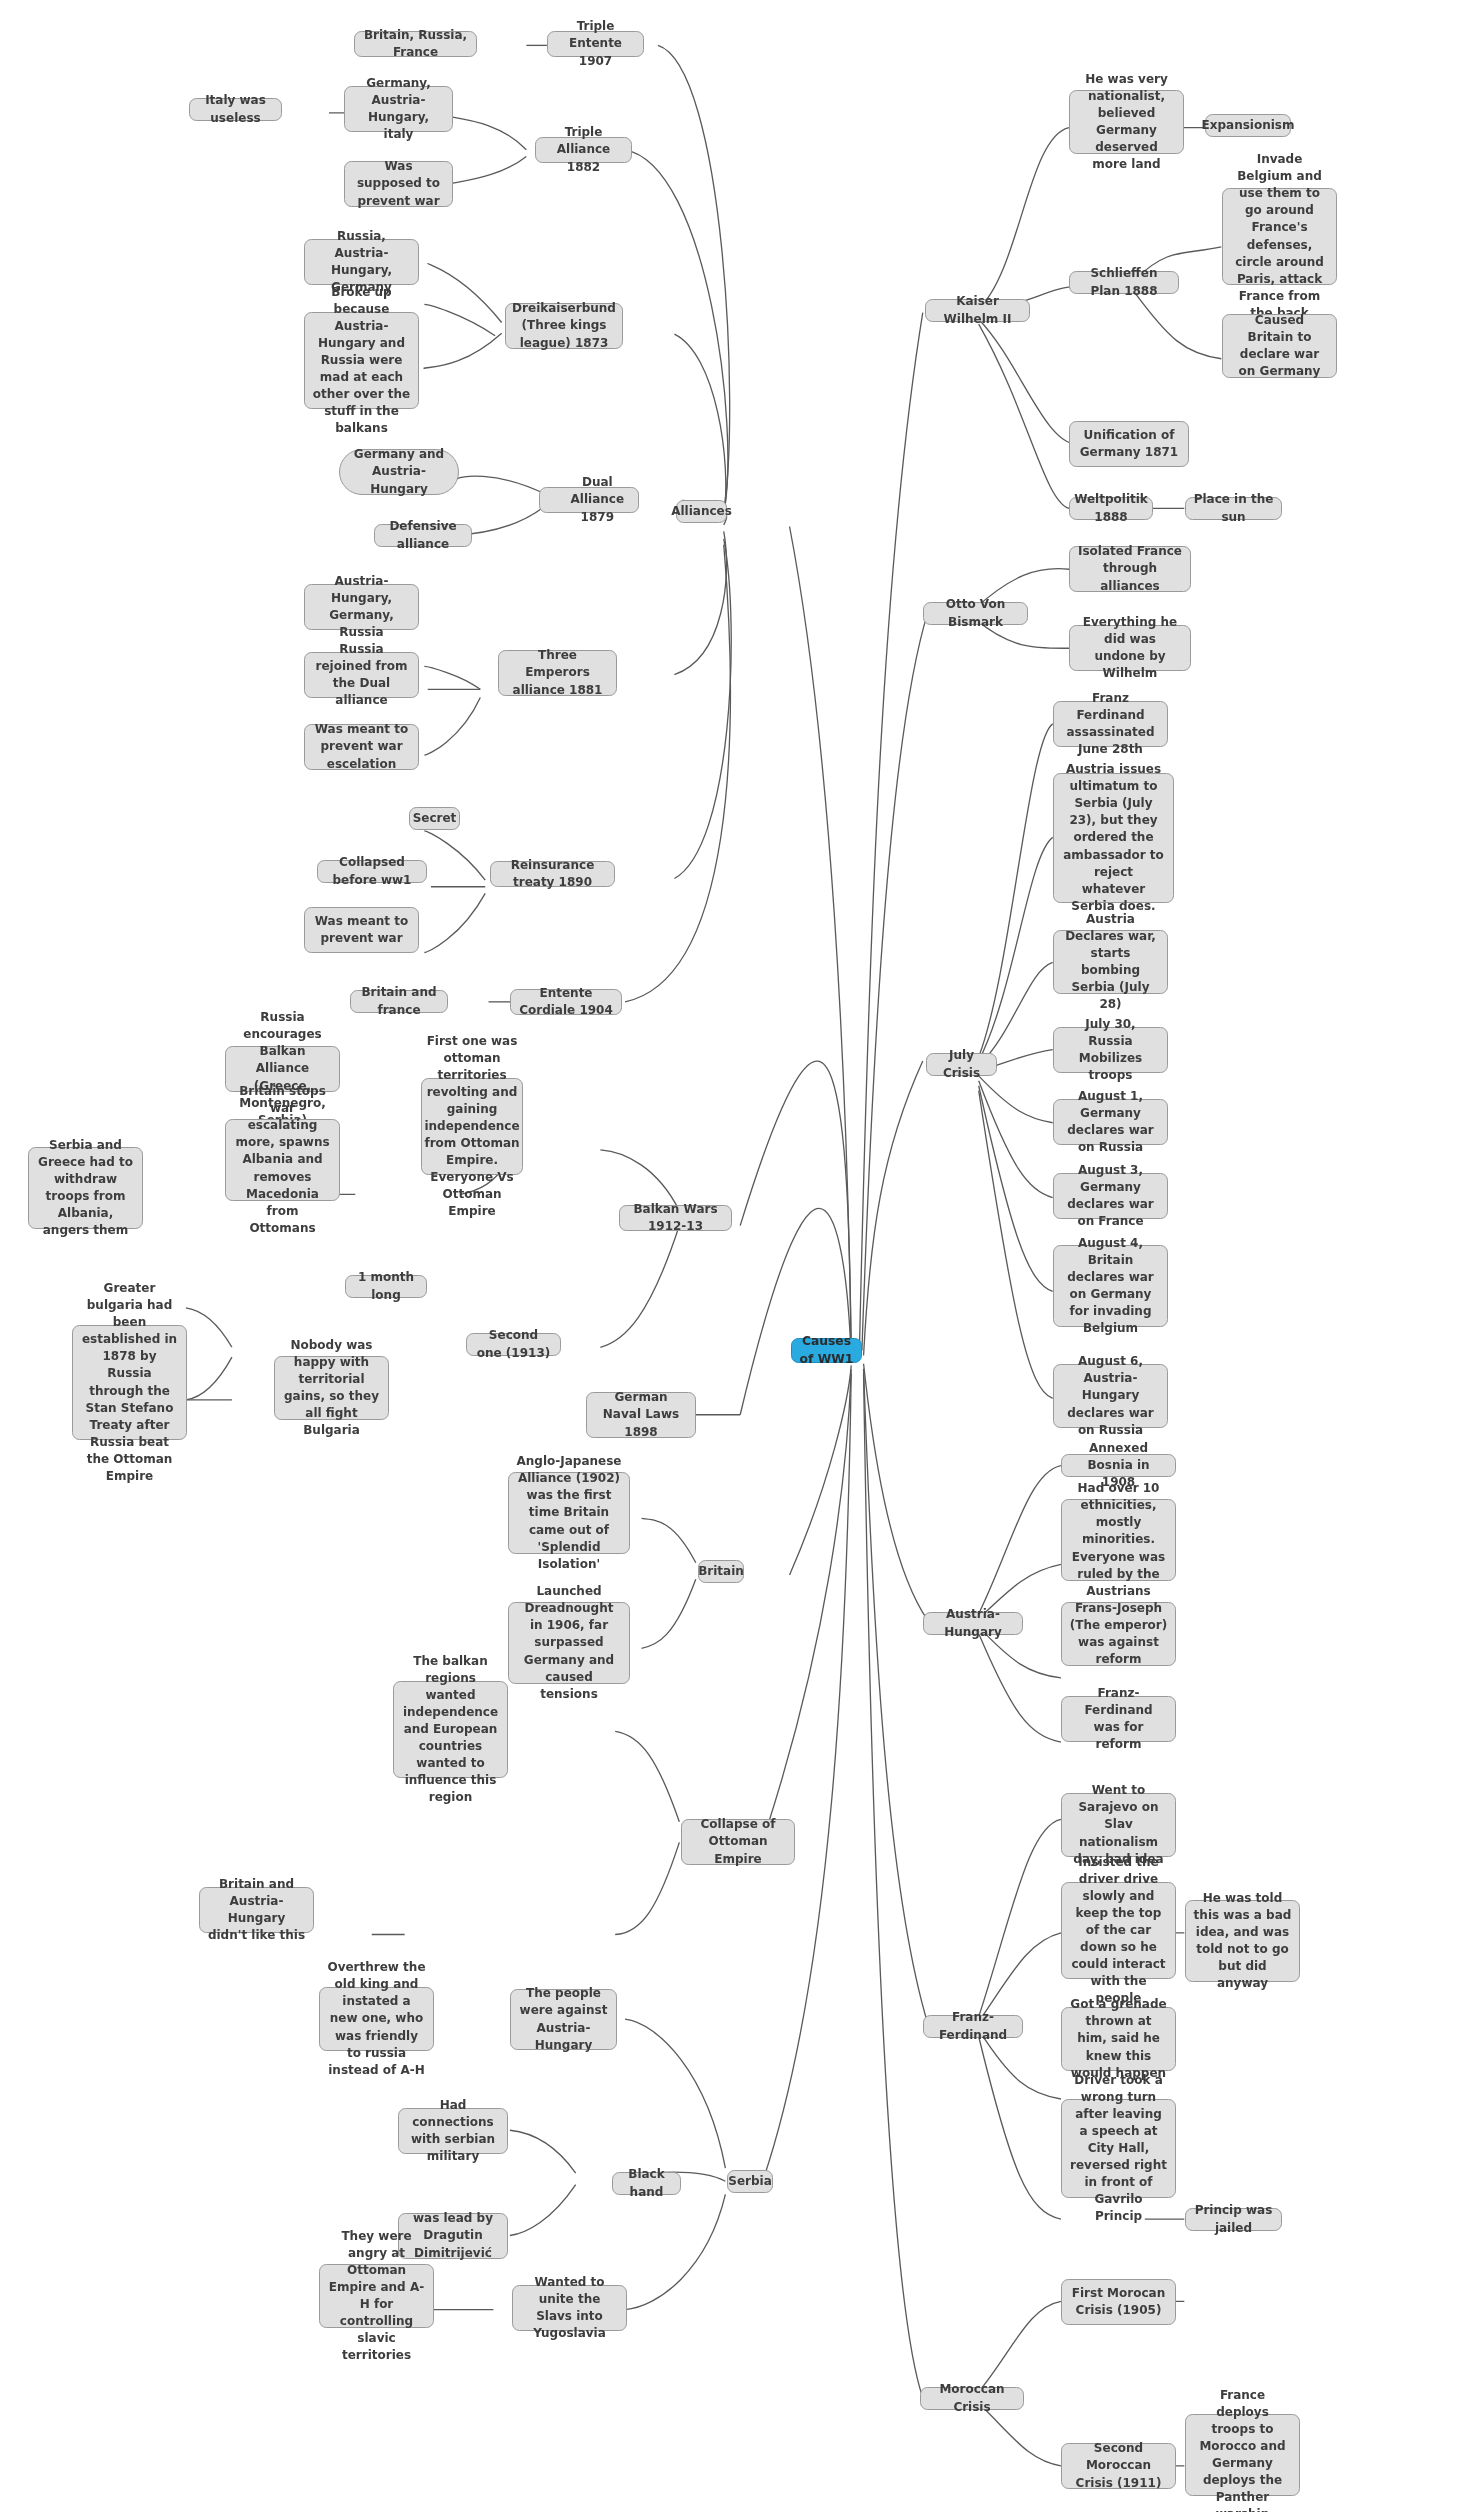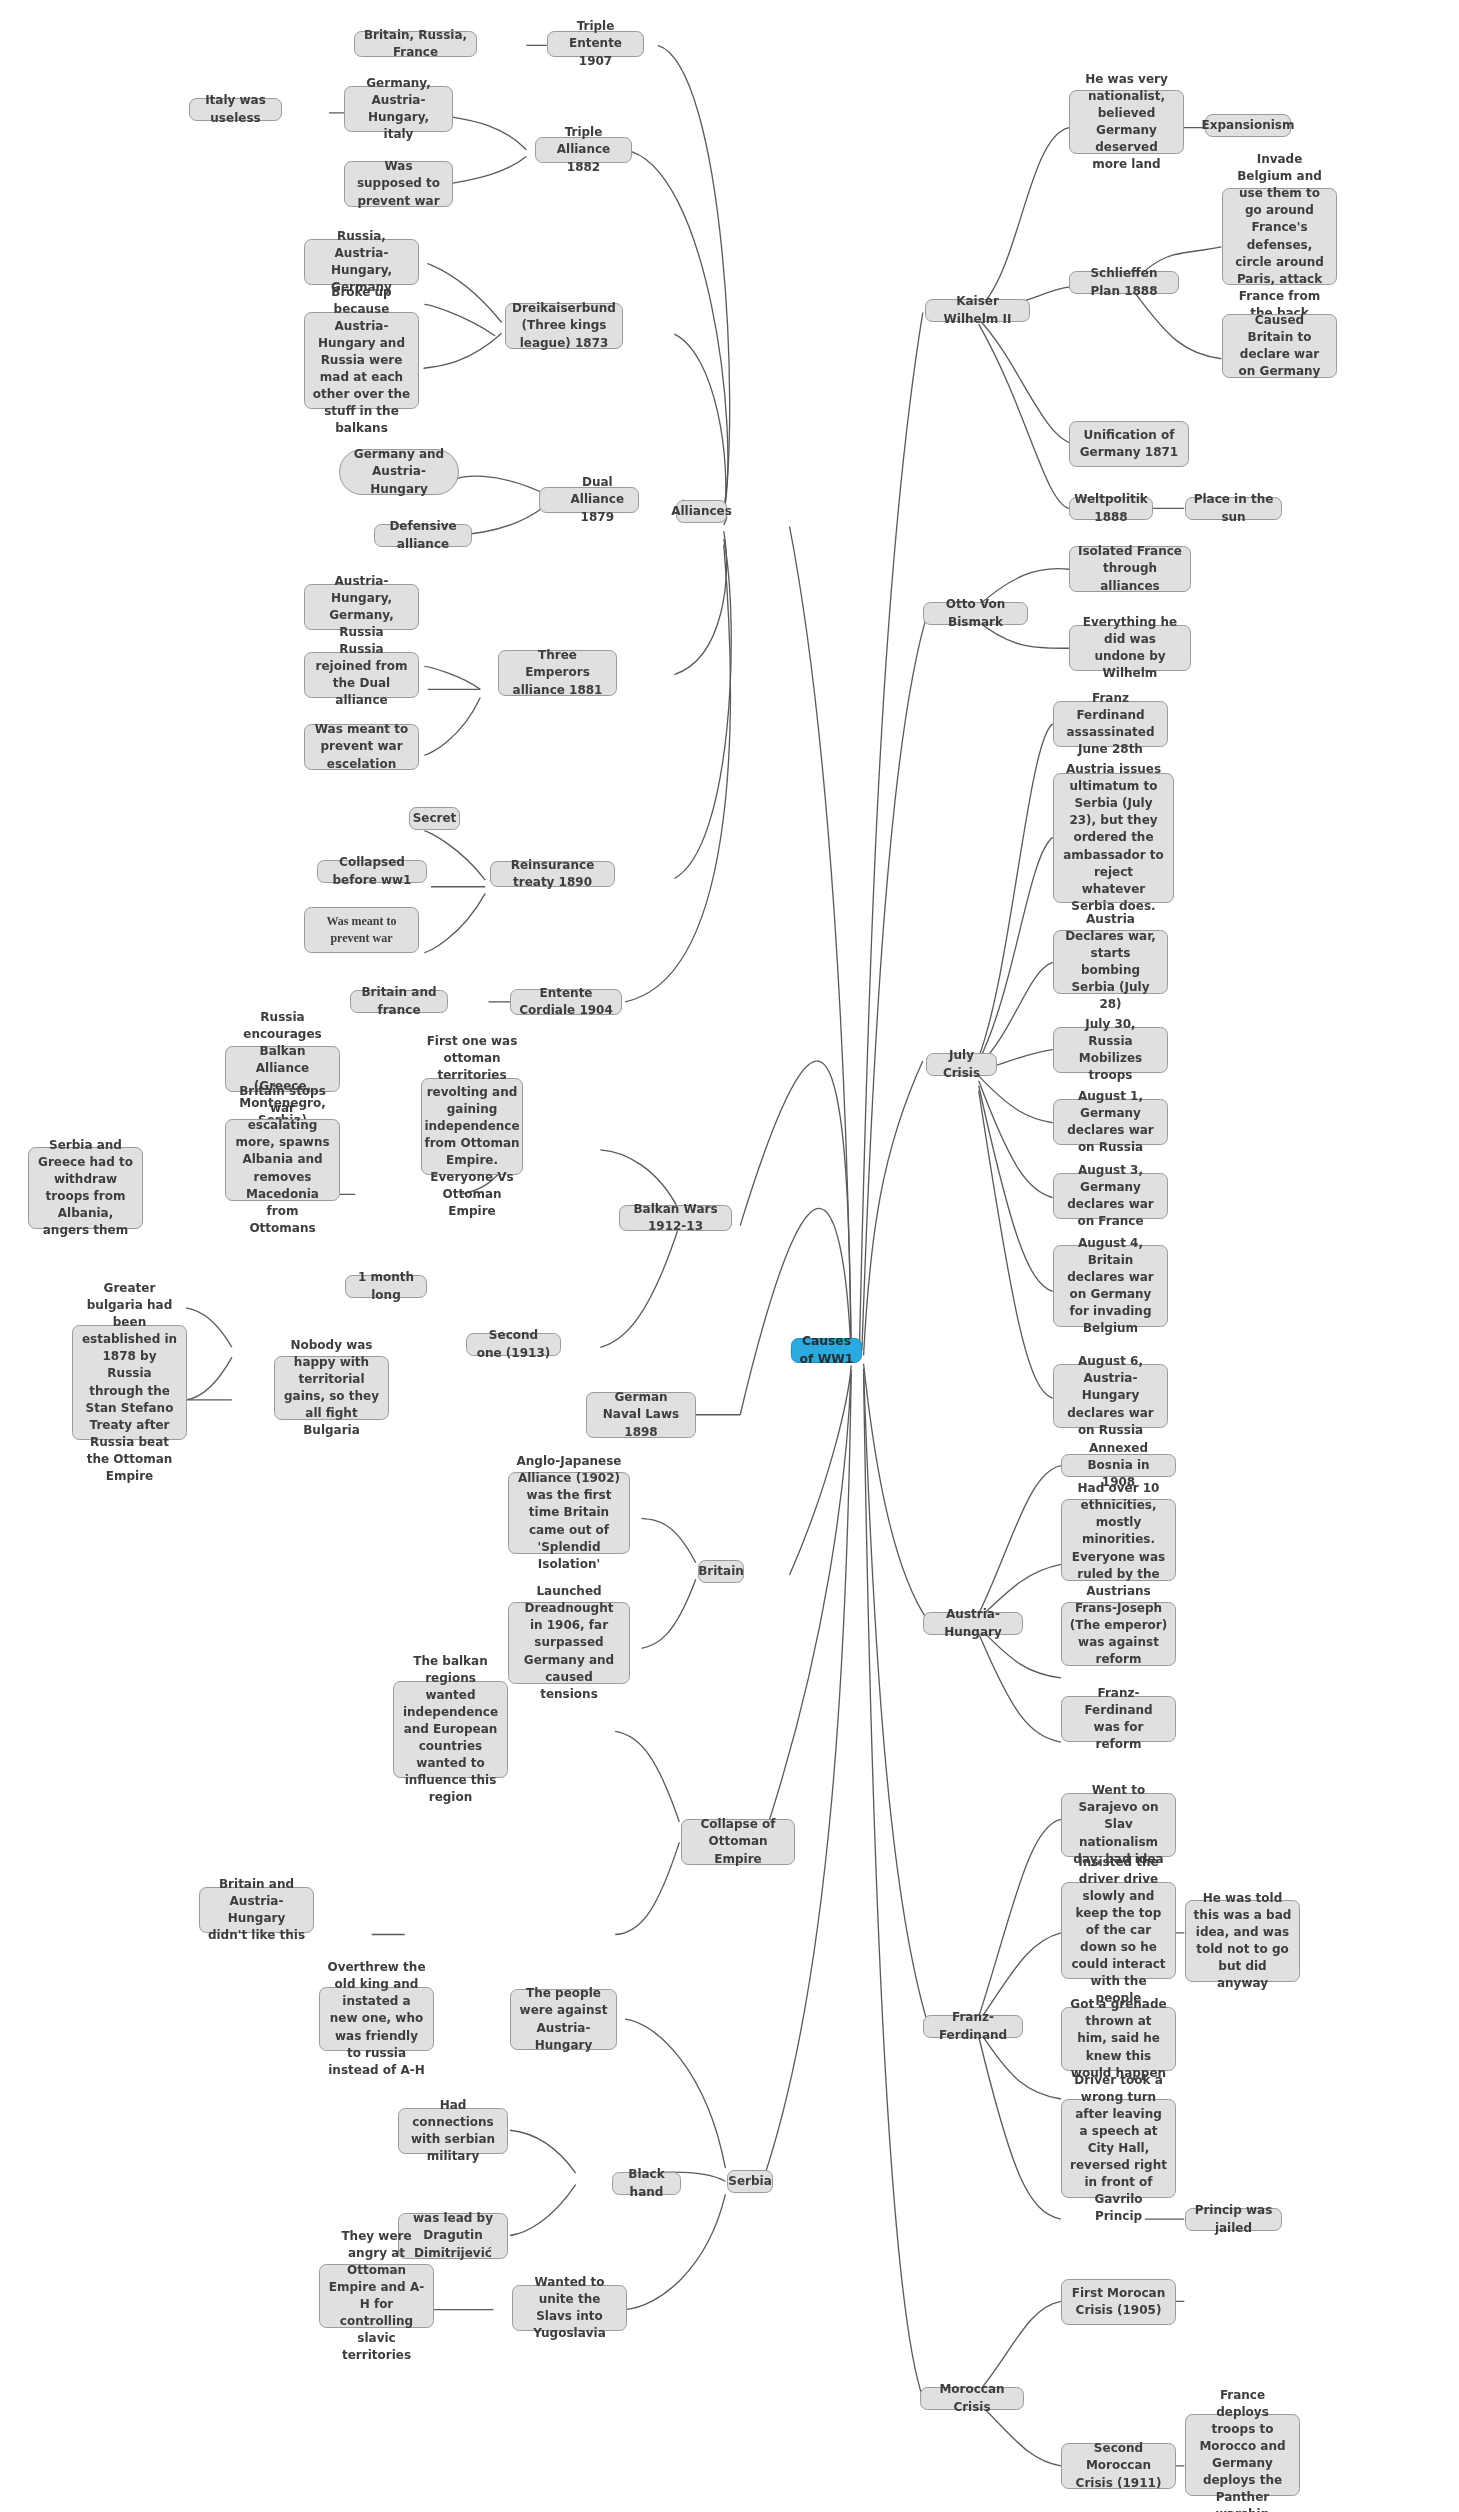--- a/index.html
+++ b/index.html
@@ -155,21 +155,21 @@
 <div class="node" style="left:374px;top:524px;width:98px;height:23px;">Defensive alliance</div>
 
 <div class="node" style="left:498px;top:650px;width:119px;height:46px;">Three Emperors alliance 1881</div>
 <div class="node" style="left:304px;top:584px;width:115px;height:46px;">Austria-Hungary, Germany, Russia</div>
 <div class="node" style="left:304px;top:652px;width:115px;height:46px;">Russia rejoined from the Dual alliance</div>
 <div class="node" style="left:304px;top:724px;width:115px;height:46px;">Was meant to prevent war escelation</div>
 
 <div class="node" style="left:490px;top:861px;width:125px;height:26px;">Reinsurance treaty 1890</div>
 <div class="node" style="left:409px;top:807px;width:51px;height:23px;">Secret</div>
 <div class="node" style="left:317px;top:860px;width:110px;height:23px;">Collapsed before ww1</div>
-<div class="node" style="left:304px;top:907px;width:115px;height:46px;font-family:Liberation Serif, serif;">Was meant to prevent war</div>
+<div class="node" style="left:304px;top:907px;width:115px;height:46px;">Was meant to prevent war</div>
 
 <div class="node" style="left:510px;top:989px;width:112px;height:26px;">Entente Cordiale 1904</div>
 <div class="node" style="left:350px;top:990px;width:98px;height:23px;">Britain and france</div>
 
 <div class="node lvl1" style="left:619px;top:1205px;width:113px;height:26px;">Balkan Wars 1912-13</div>
 <div class="node" style="left:421px;top:1078px;width:102px;height:97px;">First one was ottoman territories revolting and gaining independence from Ottoman Empire. Everyone Vs Ottoman Empire</div>
 <div class="node" style="left:225px;top:1046px;width:115px;height:46px;">Russia encourages Balkan Alliance (Greece, Montenegro, Serbia)</div>
 <div class="node" style="left:225px;top:1119px;width:115px;height:82px;">Britain stops war escalating more, spawns Albania and removes Macedonia from Ottomans</div>
 <div class="node" style="left:28px;top:1147px;width:115px;height:82px;">Serbia and Greece had to withdraw troops from Albania, angers them</div>
 

